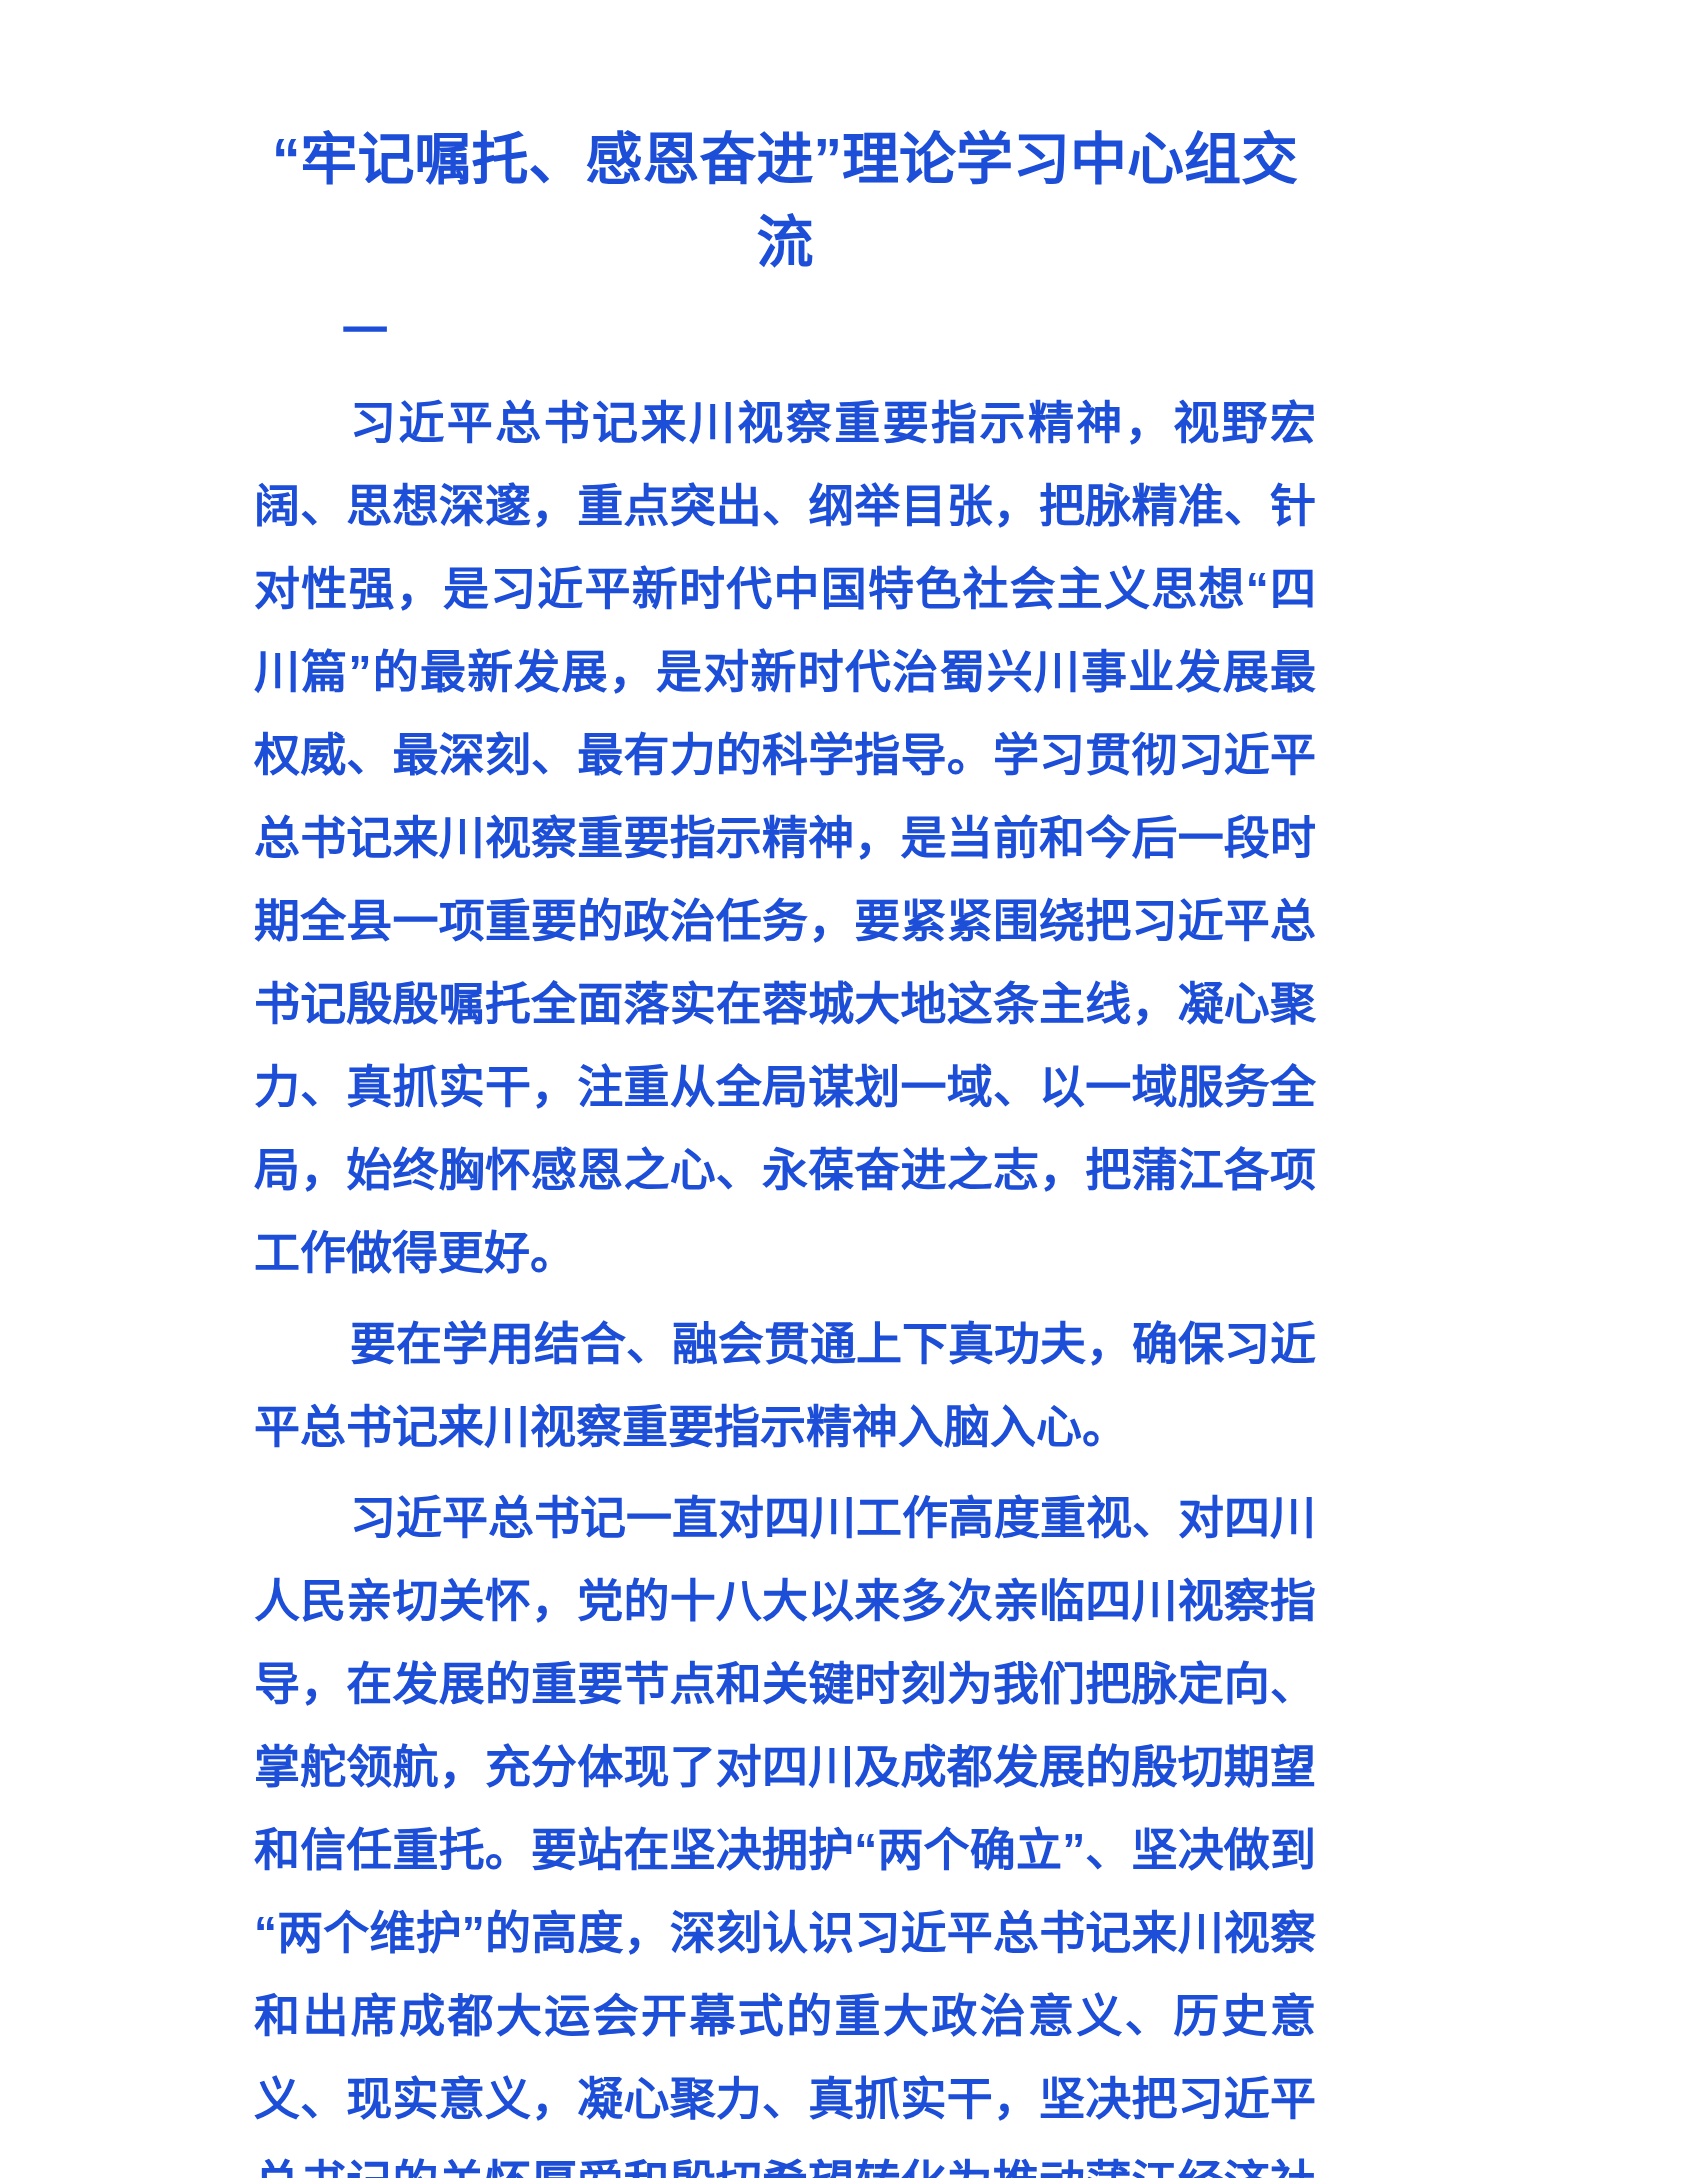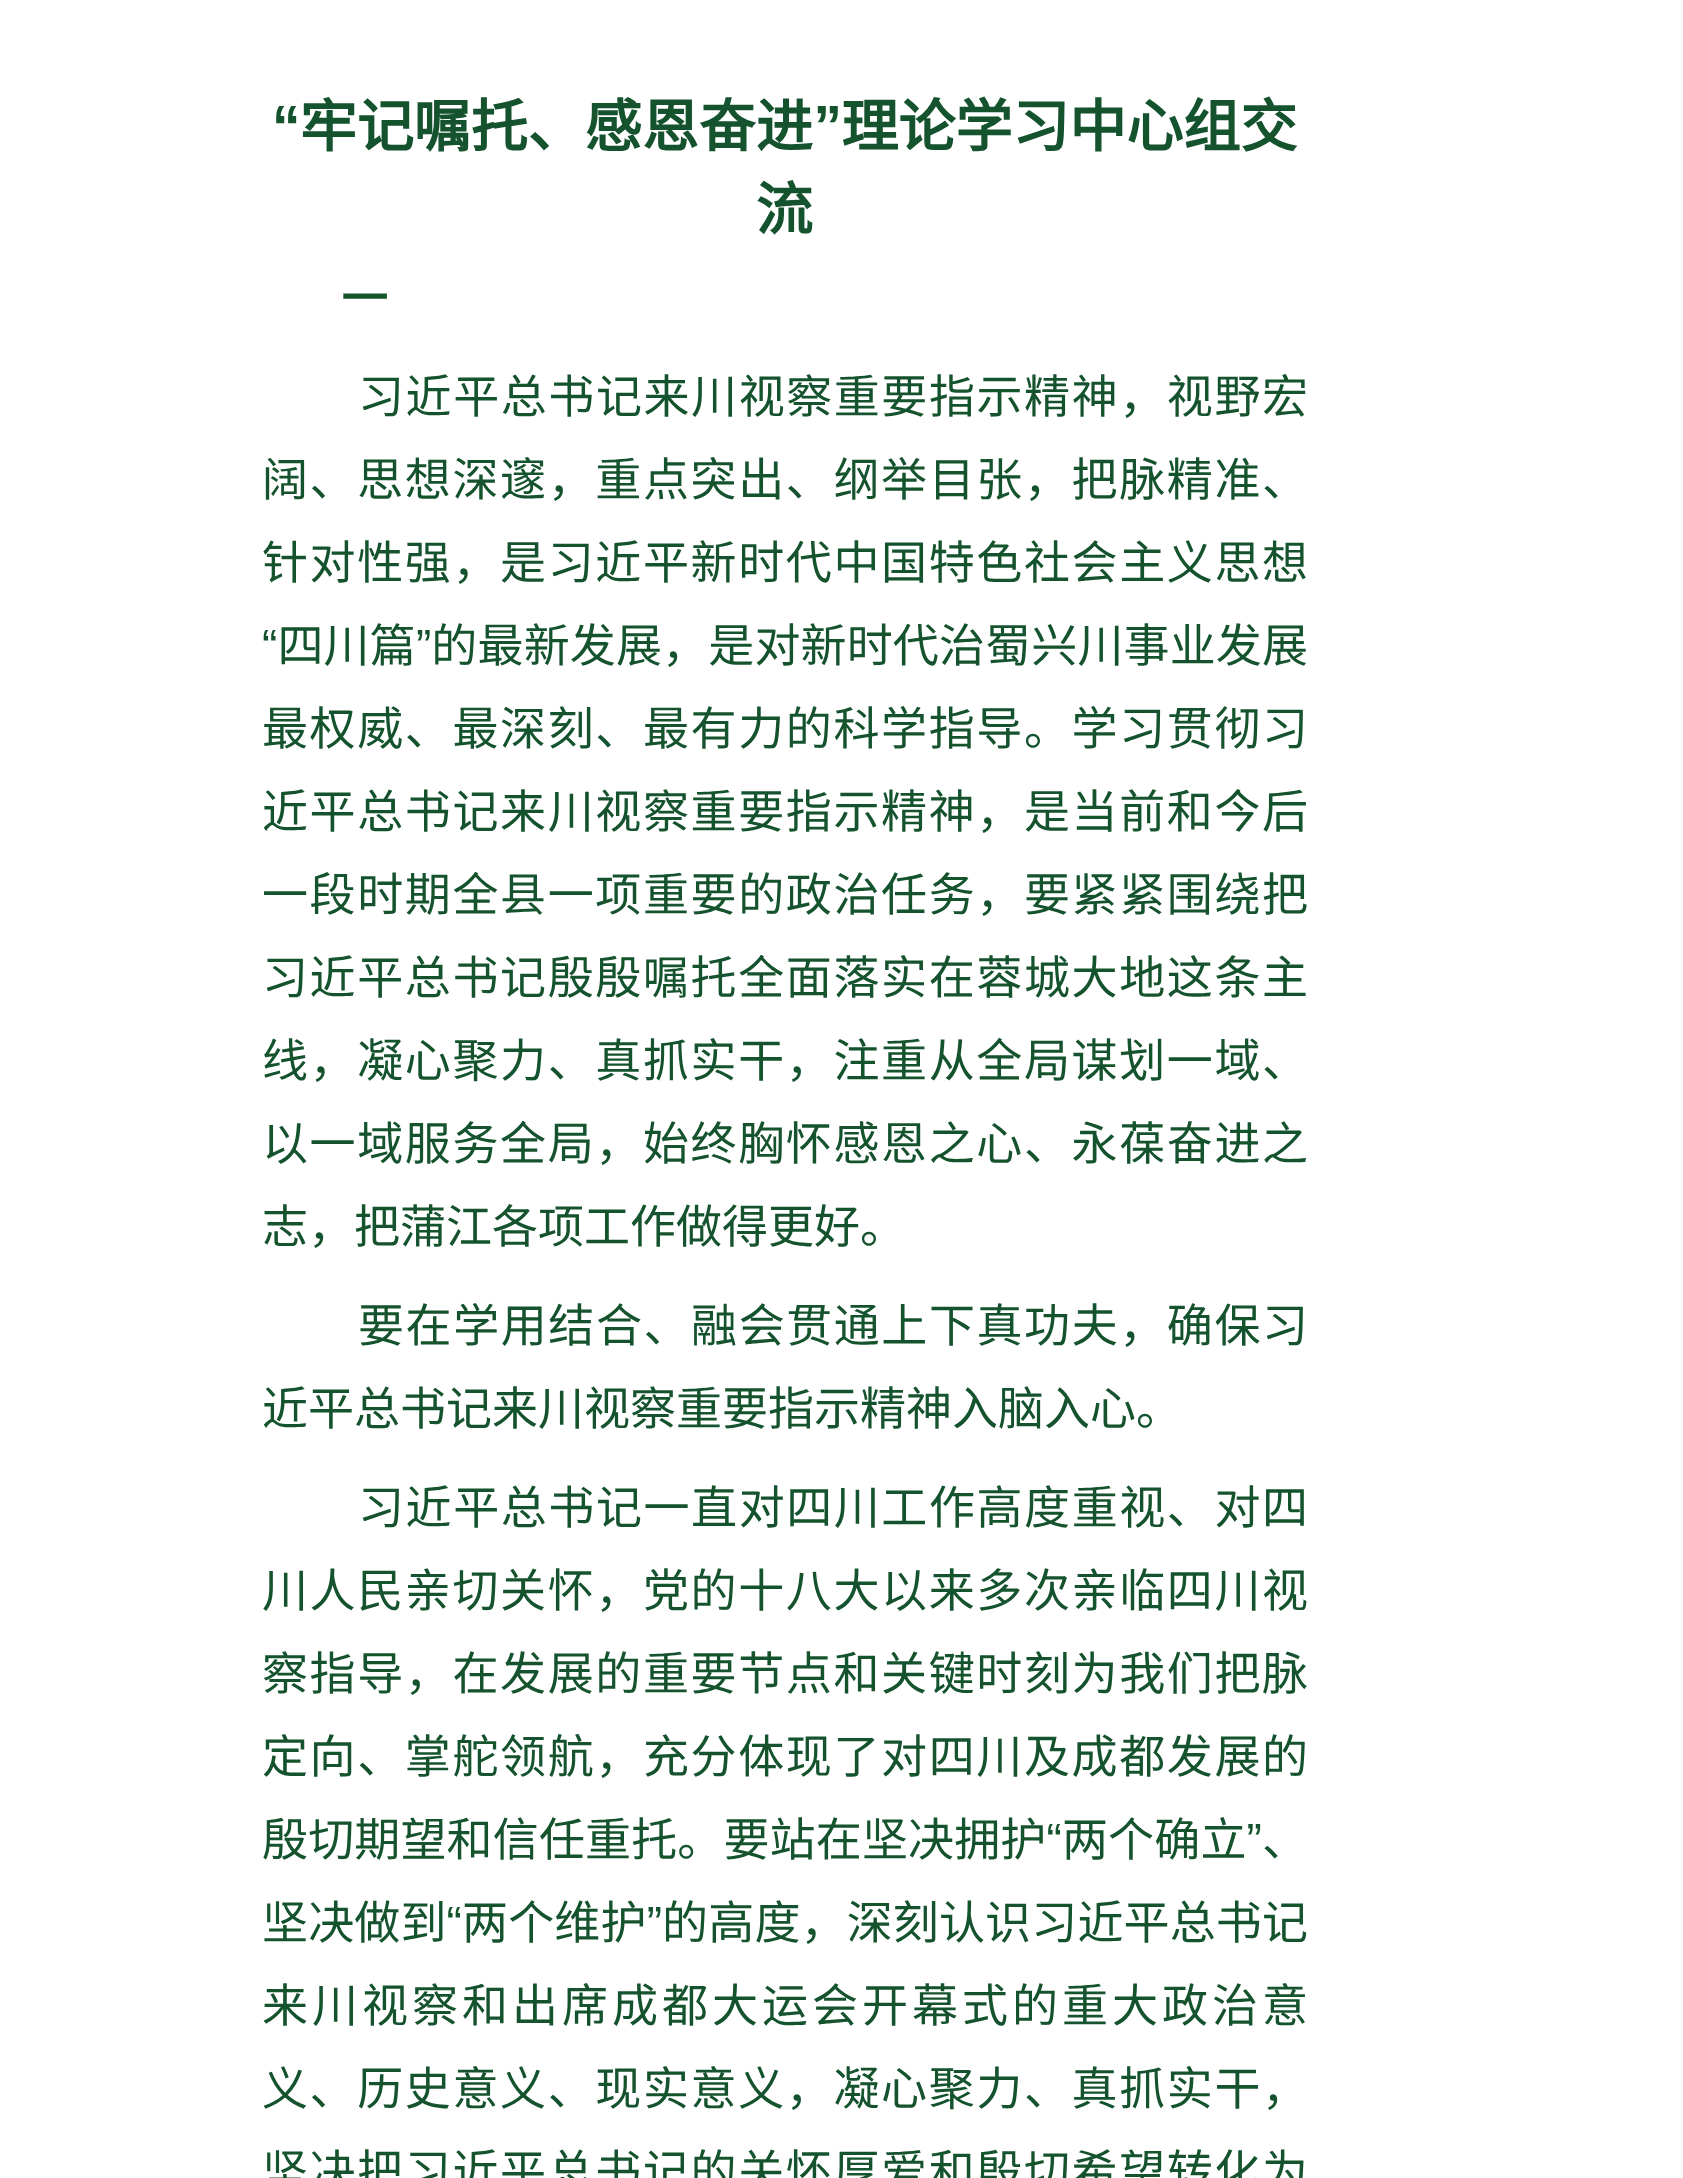--- a/index.html
+++ b/index.html
@@ -6,22 +6,22 @@
     margin: 0;
     padding: 0;
     background: #ffffff;
   }
   .page {
     position: relative;
     width: 1514px;
     height: 2178px;
     box-sizing: border-box;
     background: #ffffff;
-    color: #14532d;
-    padding: 85px 190px 0 246px;
+    color: #1d4ed8;
+    padding: 118px 190px 0 246px;
     overflow: hidden;
     font-family: "Liberation Sans", sans-serif;
   }
   .doc-title {
     margin: 0 0 6px 0;
     font-size: 57px;
     font-weight: bold;
     line-height: 83px;
     text-align: center;
     letter-spacing: 0;
@@ -30,23 +30,23 @@
     display: block;
   }
   .section-marker {
     font-size: 46px;
     font-weight: bold;
     line-height: 83px;
     text-indent: 96px;
     margin: 0 0 9px 0;
   }
   .body-para {
-    margin: 16px;
+    margin: 8px;
     font-size: 46px;
-    font-weight: normal;
+    font-weight: bold;
     line-height: 83px;
     text-align: justify;
     text-justify: inter-character;
     text-indent: 96px;
     word-break: normal;
     overflow-wrap: break-word;
   }
 </style>
 </head>
 <body>

